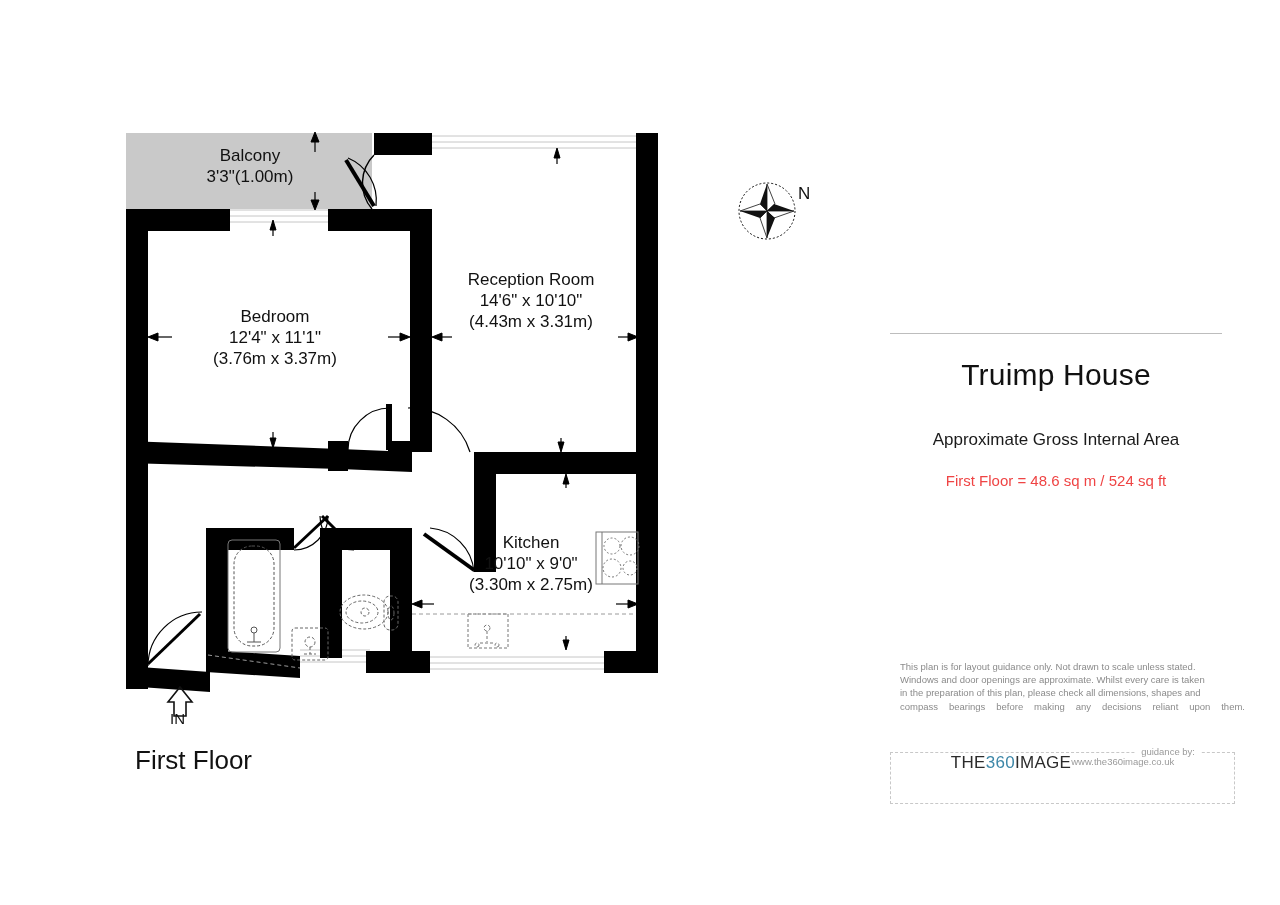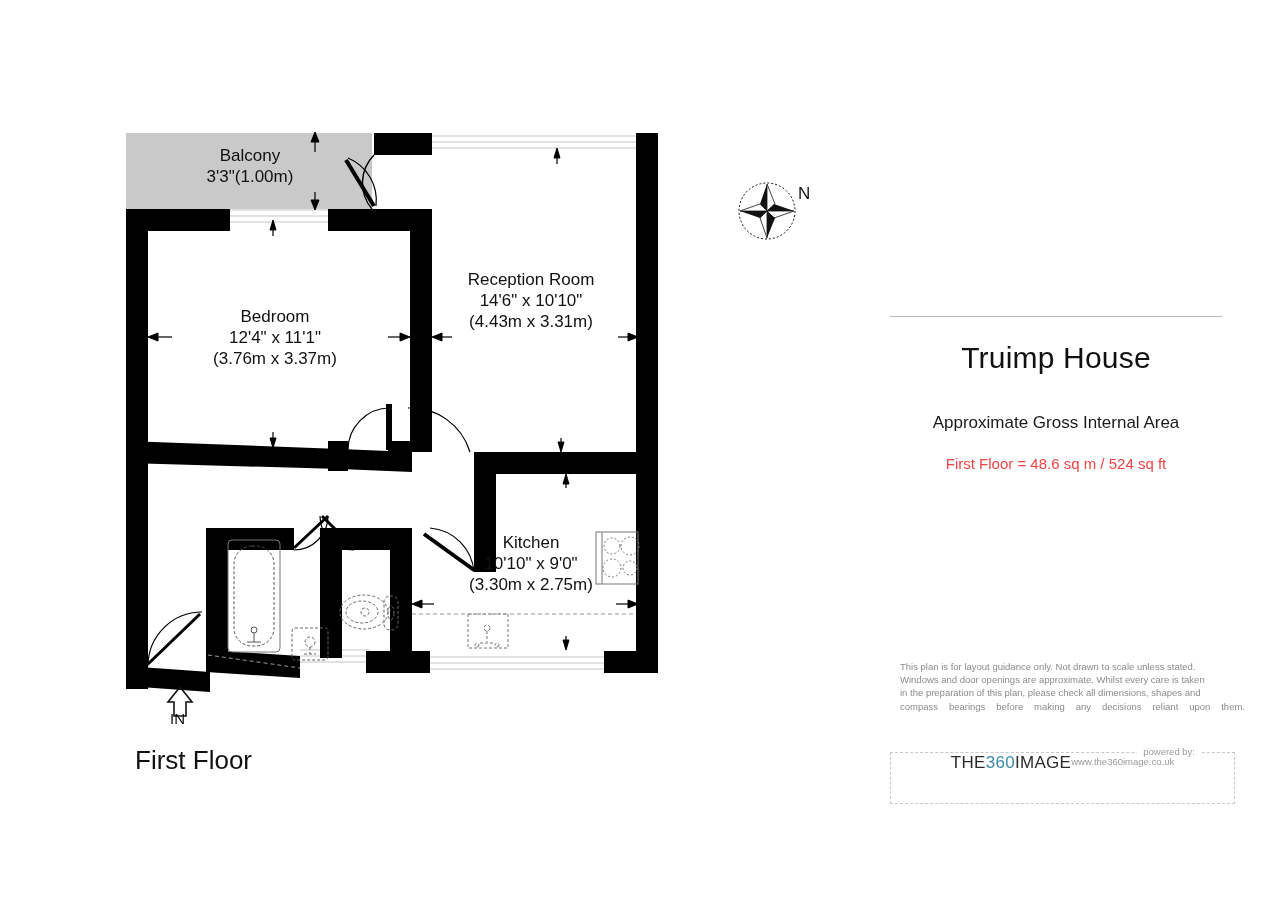--- a/index.html
+++ b/index.html
@@ -4,21 +4,21 @@
 <style>
   html,body{margin:0;padding:0;}
   body{
     width:1280px;height:905px;background:#ffffff;
     font-family:"Liberation Sans", sans-serif;
     color:#000;overflow:hidden;position:relative;
   }
   #plan{position:absolute;left:0;top:0;width:1280px;height:905px;}
 
   
-  .panel{position:absolute;left:890px;top:316px;width:332px;}
+  .panel{position:absolute;left:890px;top:333px;width:332px;}
   .rule{height:1px;background:#bdbdbd;width:332px;}
   .title{
     text-align:center;font-size:30px;line-height:38px;
     font-weight:400;color:#111;margin-top:22px;letter-spacing:0.2px;
   }
   .area-head{
     text-align:center;font-size:17px;color:#1a1a1a;margin-top:36px;
   }
   .area-sub{
     text-align:center;font-size:15px;color:#ef4444;margin-top:22px;
@@ -298,18 +298,18 @@
 </div>
 
 <div class="disclaimer">
   <div>This plan is for layout guidance only. Not drawn to scale unless stated.</div>
   <div>Windows and door openings are approximate. Whilst every care is taken</div>
   <div>in the preparation of this plan, please check all dimensions, shapes and</div>
   <div>compass bearings before making any decisions reliant upon them.</div>
 </div>
 
 <div class="powered-wrap">
-  <div class="powered-label">powered by:</div>
+  <div class="powered-label">guidance by:</div>
   <div class="powered-box">
     <div class="brand"><span>THE</span><span class="mid" style="color: rgb(61, 135, 168);">360</span><span>IMAGE</span></div>
     <div class="brand-url">www.the360image.co.uk</div>
   </div>
 </div>
 
 </body></html>

